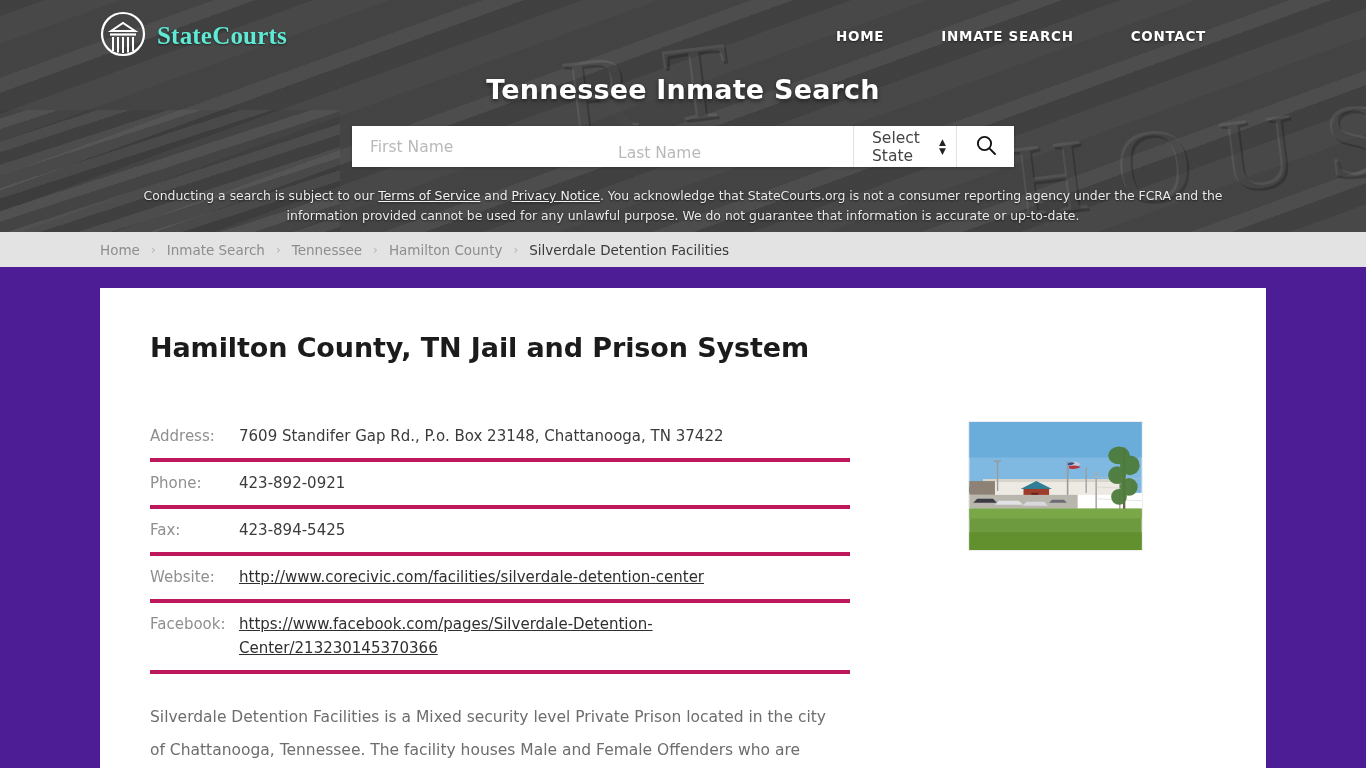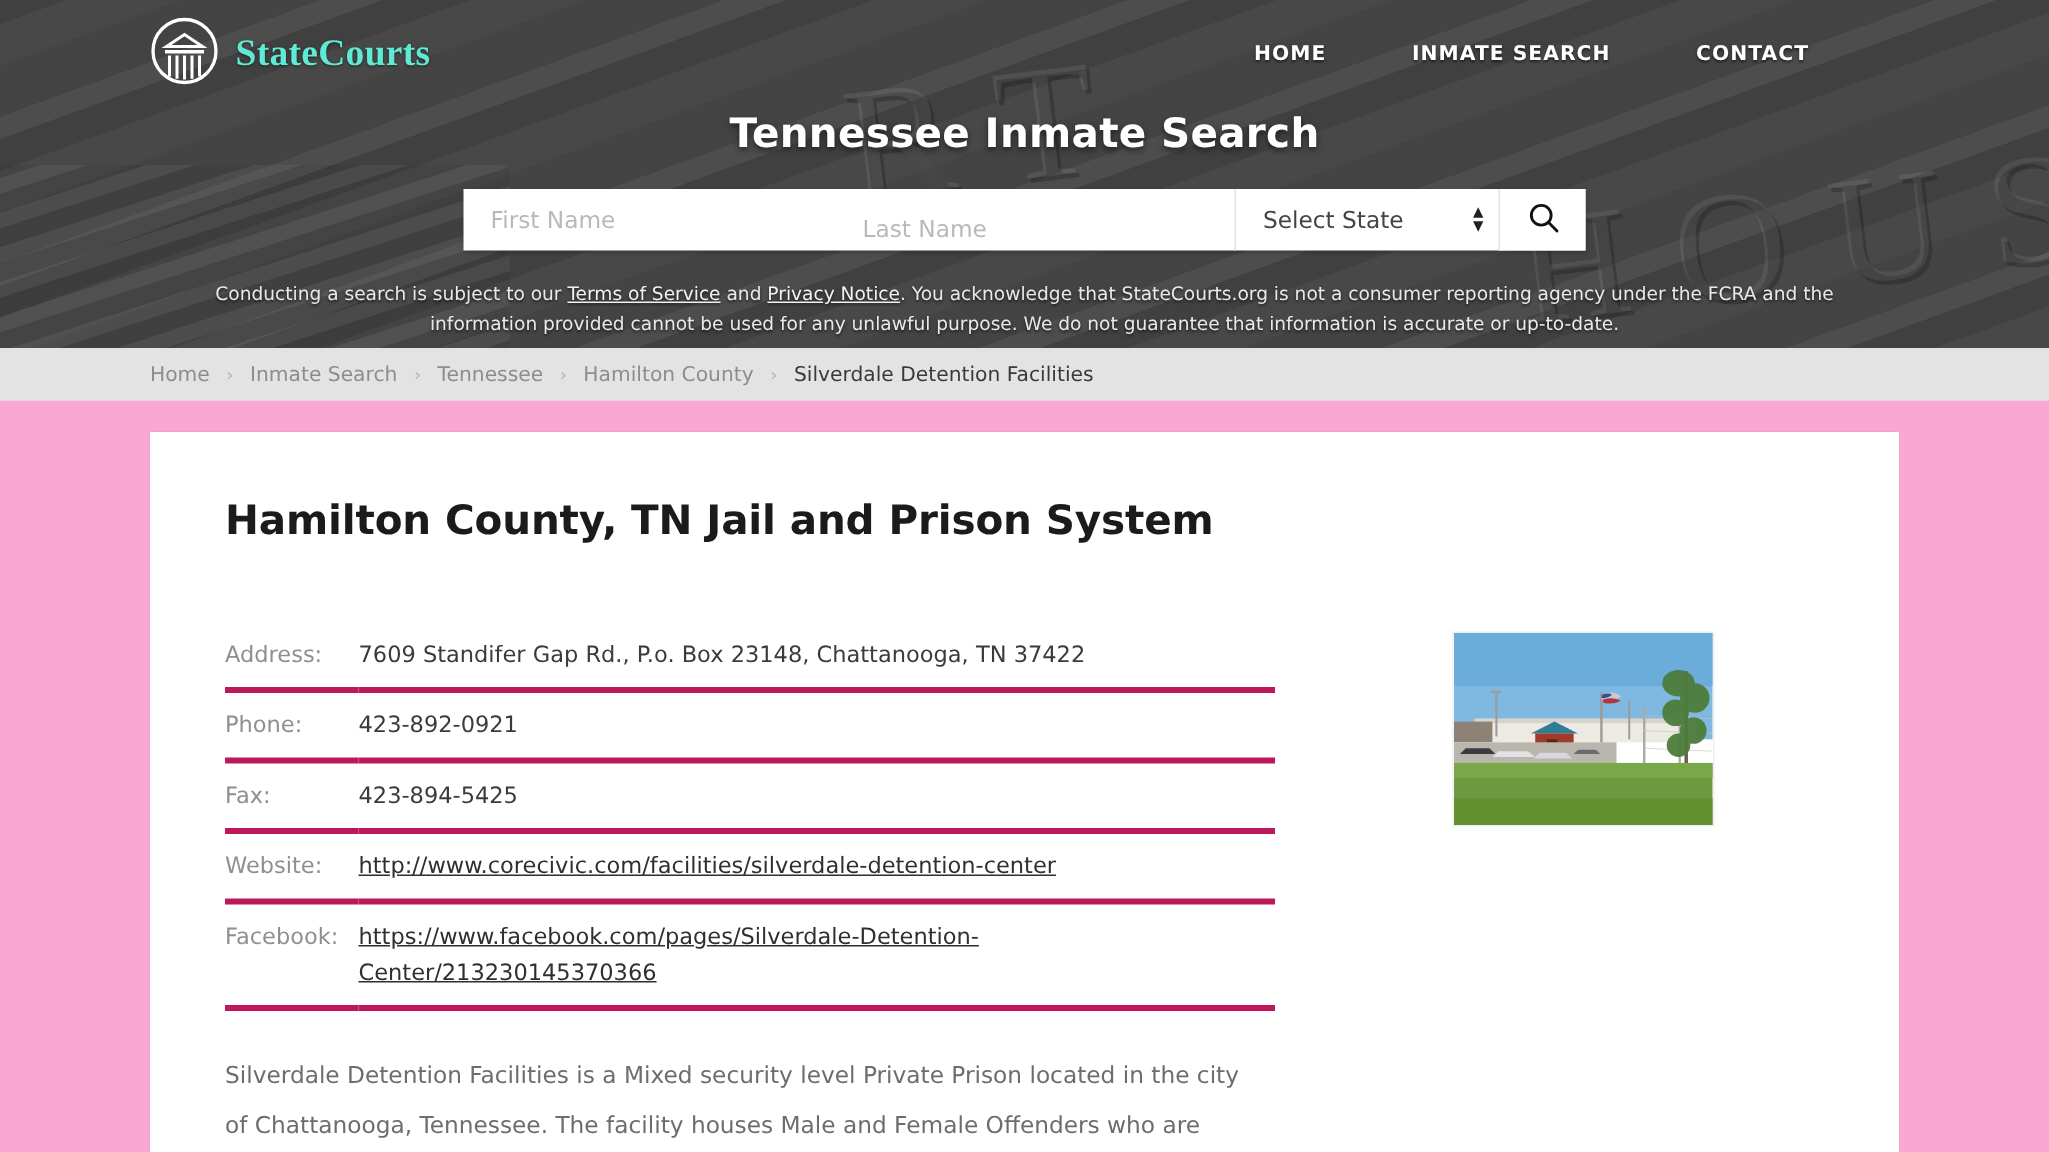--- a/index.html
+++ b/index.html
@@ -128,21 +128,21 @@
     font-size: 27px;
     font-weight: 700;
     letter-spacing: 0.2px;
     margin-top: 2px;
     text-shadow: 0 2px 4px rgba(0,0,0,0.55);
   }
 
   
   .searchbar {
     margin: 21px auto 0;
-    width: 748px;
+    width: 662px;
     height: 41px;
     background: #fff;
     display: flex;
     align-items: stretch;
     box-shadow: 0 1px 3px rgba(0,0,0,0.25);
   }
   .searchbar input[type=text] {
     border: 0;
     outline: none;
     font-family: "DejaVu Sans", sans-serif;
@@ -155,21 +155,20 @@
   .fld-first { width: 248px; }
   .fld-last  { width: 253px; border-left: 1px solid #e2e2e2; margin-top: 12px; }
   .fld-state {
     flex: 1;
     border-left: 1px solid #e2e2e2;
     display: flex;
     align-items: center;
     padding: 0 10px 0 18px;
     position: relative;
     cursor: pointer;
-    margin-left: 13px;
   }
   .fld-state .state-label {
     font-size: 15.5px;
     color: #444;
   }
   .stepper {
     margin-left: auto;
     display: flex;
     flex-direction: column;
     align-items: center;
@@ -221,21 +220,21 @@
   }
   .crumb-sep {
     color: #b4b4b4;
     margin: 0 11px;
     font-size: 12px;
   }
   .crumb-current { color: #3a3a3a; }
 
   
   .page {
-    background: #f9a8d4;
+    background: #4c1d95;
     padding-top: 21px;
     height: 501px;
   }
   .card {
     width: 1166px;
     margin: 0 auto;
     background: #fff;
     min-height: 600px;
     padding: 44px 50px 0 50px;
     box-shadow: 0 0 1px rgba(0,0,0,0.12);

